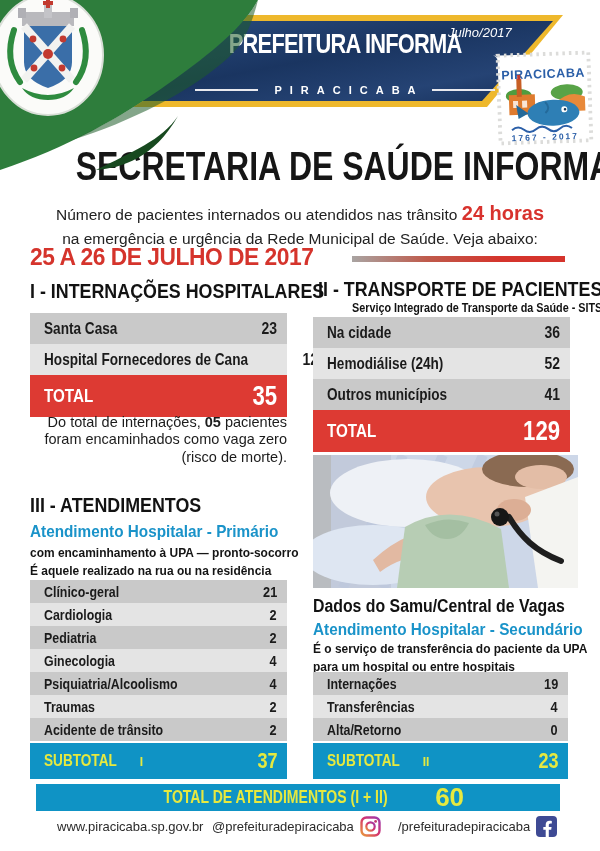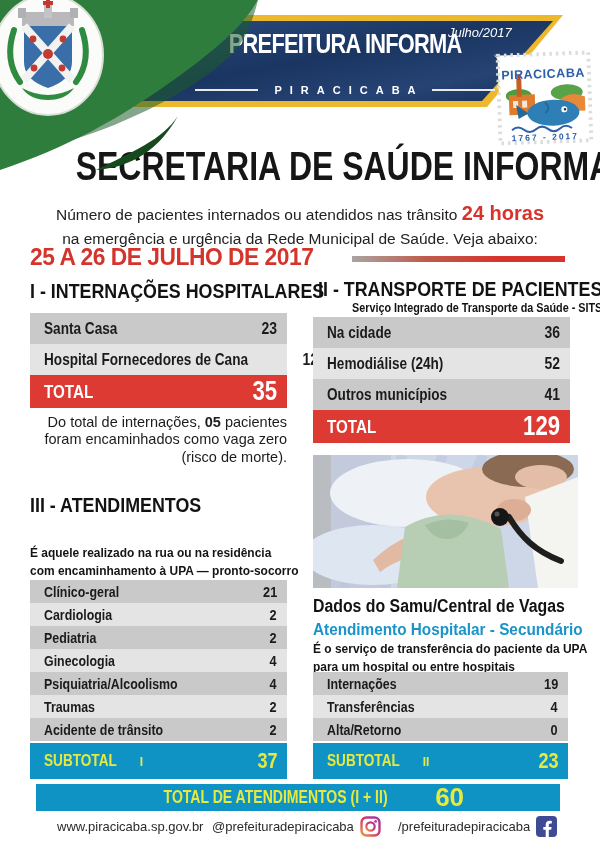--- a/index.html
+++ b/index.html
@@ -41,21 +41,21 @@
   .table { display:flex; flex-direction:column; }
   .trow { display:flex; justify-content:space-between; align-items:center; padding:0 10px 0 14px; }
   .trow:nth-child(odd) { background:#c9c9c9; }
   .trow:nth-child(even) { background:#e4e4e4; }
   .tlabel { font-weight:700; color:#1b1b1b; }
   .tvalue { font-weight:700; color:#1b1b1b; }
   .big-row { height:31px; }
   .big-row .tlabel, .big-row .tvalue { font-size:17px; }
   .sm-row { height:23px; }
   .sm-row .tlabel, .sm-row .tvalue { font-size:15.5px; }
-  .trow.total { background:#dd3a33 !important; height:33px; }
+  .trow.total { background:#dd3a33 !important; height:42px; }
   .trow.total .tlabel { color:#fff; font-size:19px; }
   .trow.total .tvalue { color:#fff; font-size:27px; }
   .trow.subtotal { background:#0f93c5 !important; height:36px; margin-top:2px; }
   .trow.subtotal .tlabel { color:#e6e93f; font-size:17px; }
   .trow.subtotal .tvalue { color:#e6e93f; font-size:22px; }
   .numeral { font-size:12px; font-weight:700; }
 
   .note { left:33px; top:414px; width:254px; text-align:right; color:#1c1c1c; font-size:14.5px; line-height:1.2; }
 
   .grand-bar { left:36px; top:784px; width:524px; height:27px; background:#0f93c5;
@@ -225,23 +225,26 @@
     <polygon points="212,42 265,22 265,133 225,133" fill="#f4f4f1"></polygon>
     <ellipse cx="201" cy="55" rx="17" ry="11" fill="#dcae95"></ellipse>
     <path d="M196,62 C208,82 222,96 248,106" fill="none" stroke="#1e1e1e" stroke-width="6" stroke-linecap="round"></path>
     <circle cx="187" cy="62" r="9" fill="#161616"></circle>
     <circle cx="184" cy="59" r="2.5" fill="#555"></circle>
   </svg>
 
   <div class="abs sec-head" style="left:30px; top:494px;">
     <span class="cond" style="transform:scaleX(0.85)">III - ATENDIMENTOS</span>
   </div>
+  <div class="abs blue-head" style="left:30px; top:522px;">
+    <span class="cond" style="transform:scaleX(0.9)">Atendimento Hospitalar - Primário</span>
+  </div>
   <div class="abs desc" style="left:30px; top:544px;">
+    <div><span class="cond" style="transform:scaleX(0.92)">com encaminhamento à UPA — pronto-socorro</span></div>
     <div><span class="cond" style="transform:scaleX(0.92)">É aquele realizado na rua ou na residência</span></div>
-    <div><span class="cond" style="transform:scaleX(0.92)">com encaminhamento à UPA — pronto-socorro</span></div>
   </div>
   <div class="abs table" style="left:30px; top:580px; width:257px;">
     <div class="trow sm-row">
       <span class="tlabel cond">Clínico-geral</span>
       <span class="tvalue cond-r">21</span>
     </div>
     <div class="trow sm-row">
       <span class="tlabel cond">Cardiologia</span>
       <span class="tvalue cond-r">2</span>
     </div>

